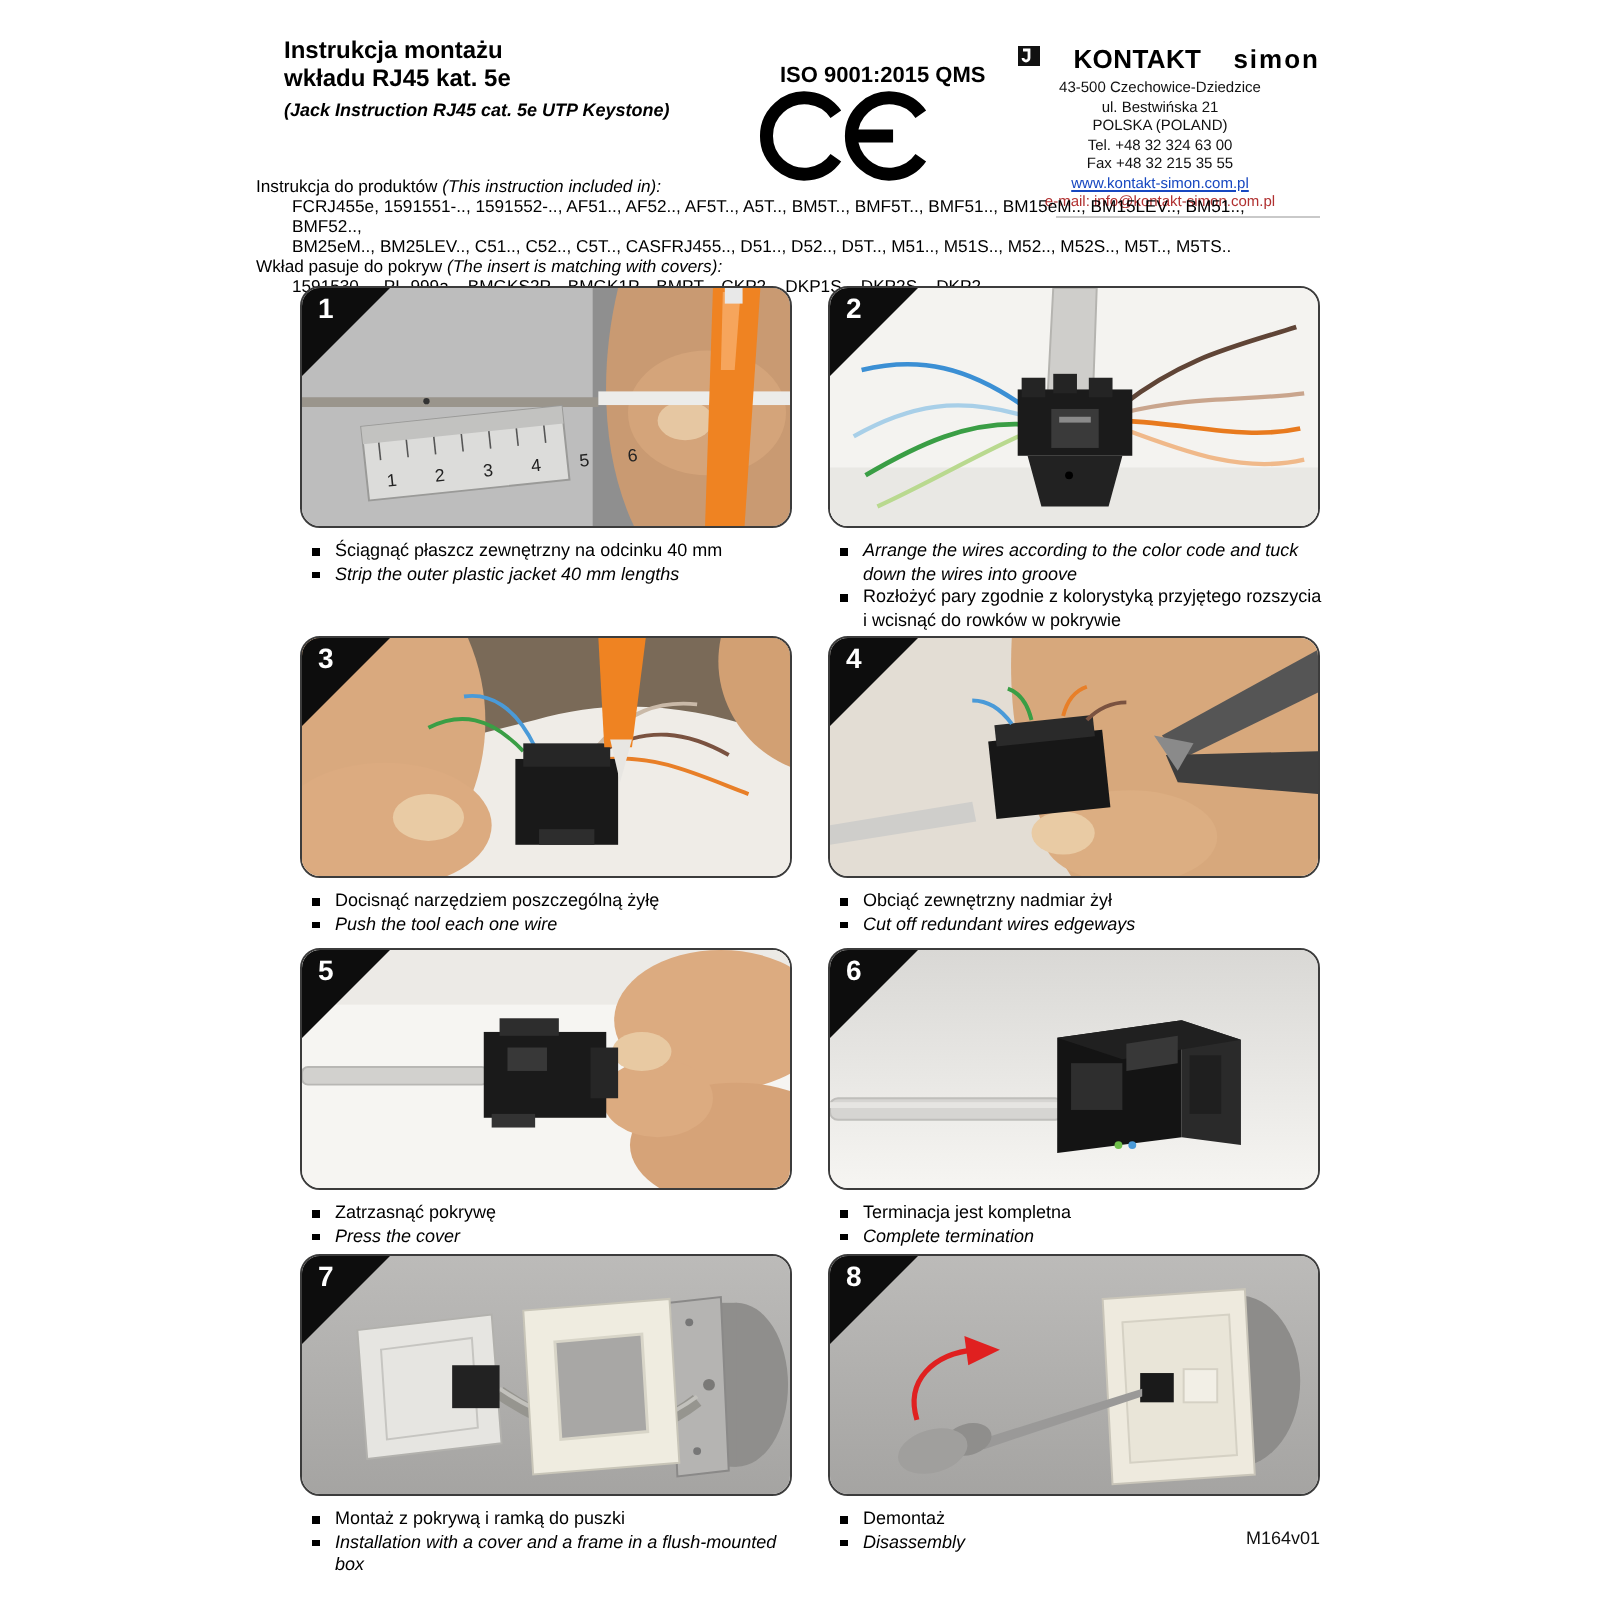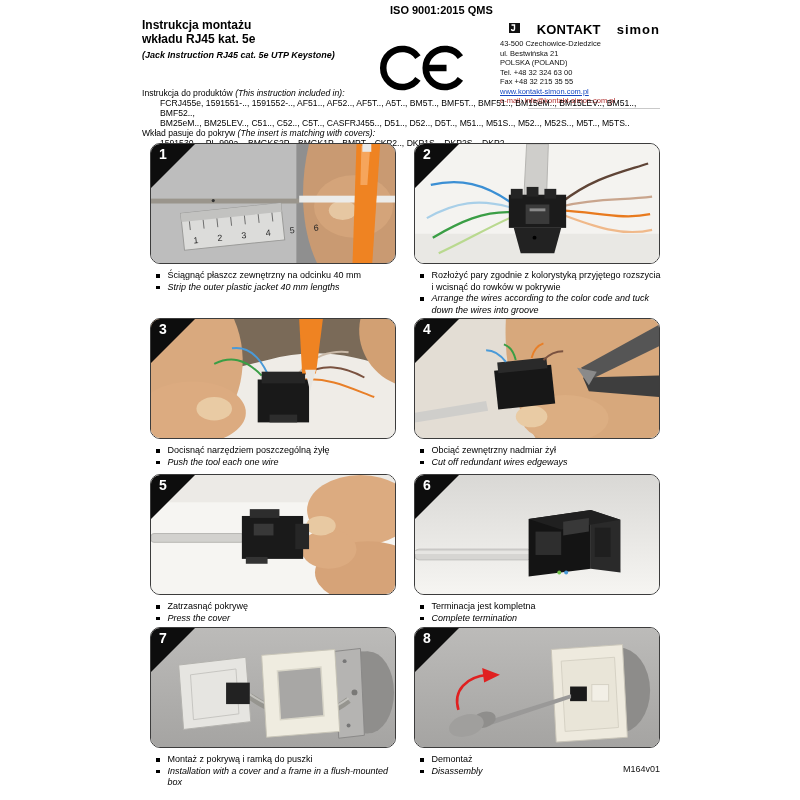--- a/index.html
+++ b/index.html
@@ -8,21 +8,21 @@
     font-family:"Liberation Sans","DejaVu Sans",sans-serif;color:#000;
     overflow:hidden;
   }
   .abs{position:absolute;}
   
   .title{font-size:12px;font-weight:bold;line-height:14px;}
   .subtitle{font-size:9px;font-weight:bold;font-style:italic;margin-top:4px;}
   .iso{font-size:11px;font-weight:bold;}
   .brand{font-size:13px;font-weight:bold;letter-spacing:.2px;display:flex;align-items:center;gap:16px;justify-content:flex-end;}
   .brand .simon{letter-spacing:1px;}
-  .addr{font-size:7.5px;line-height:9.5px;text-align:left;color:#111;}
+  .addr{font-size:7.5px;line-height:9.5px;text-align:center;color:#111;}
   .addr .link{color:#1747c0;text-decoration:underline;display:block;}
   .addr .mail{color:#b03030;display:block;}
   .addr-rule{border-top:1px solid #c9c9c9;width:132px;}
   
   .prod{font-size:8.6px;line-height:10px;}
   .prod .it{font-style:italic;}
   .prod .codes{padding-left:18px;}
   
   .cell{position:absolute;width:247px;}
   .panel{position:relative;width:244px;height:119px;border:1.5px solid #3c3c3c;border-radius:10px;overflow:hidden;background:#eee;}
@@ -39,21 +39,21 @@
 <body>
 
 <div id="page">
 
   <div class="abs" style="left:142px;top:18px;">
     <div class="title">Instrukcja montażu</div>
     <div class="title">wkładu RJ45 kat. 5e</div>
     <div class="subtitle">(Jack Instruction RJ45 cat. 5e UTP Keystone)</div>
   </div>
 
-  <div class="abs iso" style="left:370px;top:4px;padding-left:20px;">ISO 9001:2015 QMS</div>
+  <div class="abs iso" style="left:370px;top:32px;padding-left:20px;">ISO 9001:2015 QMS</div>
 
   <div class="abs" style="left:378px;top:42px;">
     <svg width="92" height="52" viewBox="0 0 100 60">
       <path d="M43,17.4 A22,22 0 1 0 43,42.6" fill="none" stroke="#000" stroke-width="7.5"></path>
       <path d="M92,17.4 A22,22 0 1 0 92,42.6" fill="none" stroke="#000" stroke-width="7.5"></path>
       <line x1="50" y1="30" x2="76" y2="30" stroke="#000" stroke-width="7.5"></line>
     </svg>
   </div>
 
   <div class="abs" style="left:500px;top:22px;width:160px;">
@@ -72,21 +72,21 @@
       <span style="display:block;">ul. Bestwińska 21</span>
       <span style="display:block;">POLSKA (POLAND)</span>
       <span style="display:block;">Tel. +48 32 324 63 00</span>
       <span style="display:block;">Fax +48 32 215 35 55</span>
       <span class="link">www.kontakt-simon.com.pl</span>
       <span class="mail">e-mail: info@kontakt-simon.com.pl</span>
       <div class="addr-rule" style="margin:2px 0 0 auto;"></div>
     </div>
   </div>
 
-  <div class="abs prod" style="left:142px;top:88px;width:520px;">
+  <div class="abs prod" style="left:128px;top:88px;width:520px;">
     <div>
       <span>Instrukcja do produktów</span>
       <span class="it">(This instruction included in):</span>
     </div>
     <div class="codes">FCRJ455e, 1591551-.., 1591552-.., AF51.., AF52.., AF5T.., A5T.., BM5T.., BMF5T.., BMF51.., BM15eM.., BM15LEV.., BM51.., BMF52..,</div>
     <div class="codes">BM25eM.., BM25LEV.., C51.., C52.., C5T.., CASFRJ455.., D51.., D52.., D5T.., M51.., M51S.., M52.., M52S.., M5T.., M5TS..</div>
     <div>
       <span>Wkład pasuje do pokryw</span>
       <span class="it">(The insert is matching with covers):</span>
     </div>
@@ -161,27 +161,27 @@
           <rect x="116" y="66" width="16" height="3" fill="#8a8a8a"></rect>
           <circle cx="121" cy="96" r="2" fill="#000"></circle>
         </g>
       </svg>
       <svg class="corner" viewBox="0 0 46 46">
           <polygon points="0,0 46,0 0,46" fill="#0d0d0d"></polygon>
         </svg>
       <span class="stepnum">2</span>
     </div>
     <div class="caption">
+      <div class="cap-row cap-en">
+          <span class="bullet"></span>
+          <span>Arrange the wires according to the color code and tuck down the wires into groove</span>
+        </div>
       <div class="cap-row">
           <span class="bullet"></span>
           <span>Rozłożyć pary zgodnie z kolorystyką przyjętego rozszycia i wcisnąć do rowków w pokrywie</span>
-        </div>
-      <div class="cap-row cap-en">
-          <span class="bullet"></span>
-          <span>Arrange the wires according to the color code and tuck down the wires into groove</span>
         </div>
     </div>
   </div>
 
   <div class="cell" style="left:150px;top:318px;">
     <div class="panel">
       <svg class="illus" viewBox="0 0 247 122" preserveAspectRatio="none">
         <rect width="247" height="122" fill="#efece7"></rect>
         <path d="M0,0 H247 V52 C200,34 160,30 118,42 L0,72 Z" fill="#7a6a58"></path>
         <path d="M247,0 V66 C222,56 206,28 212,0 Z" fill="#d2a073"></path>

